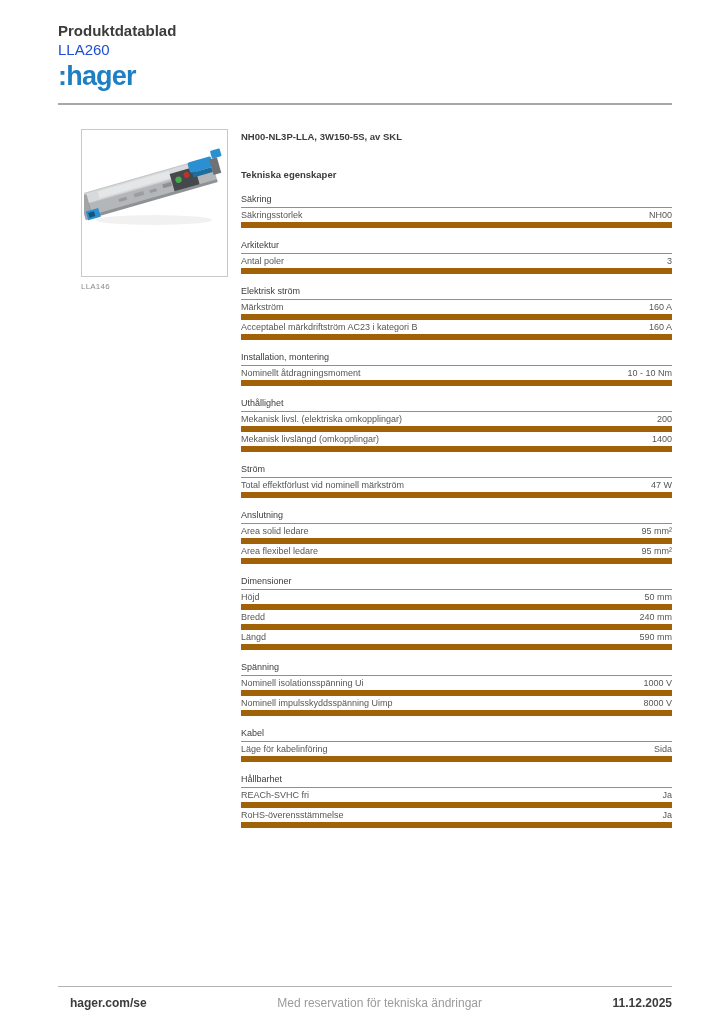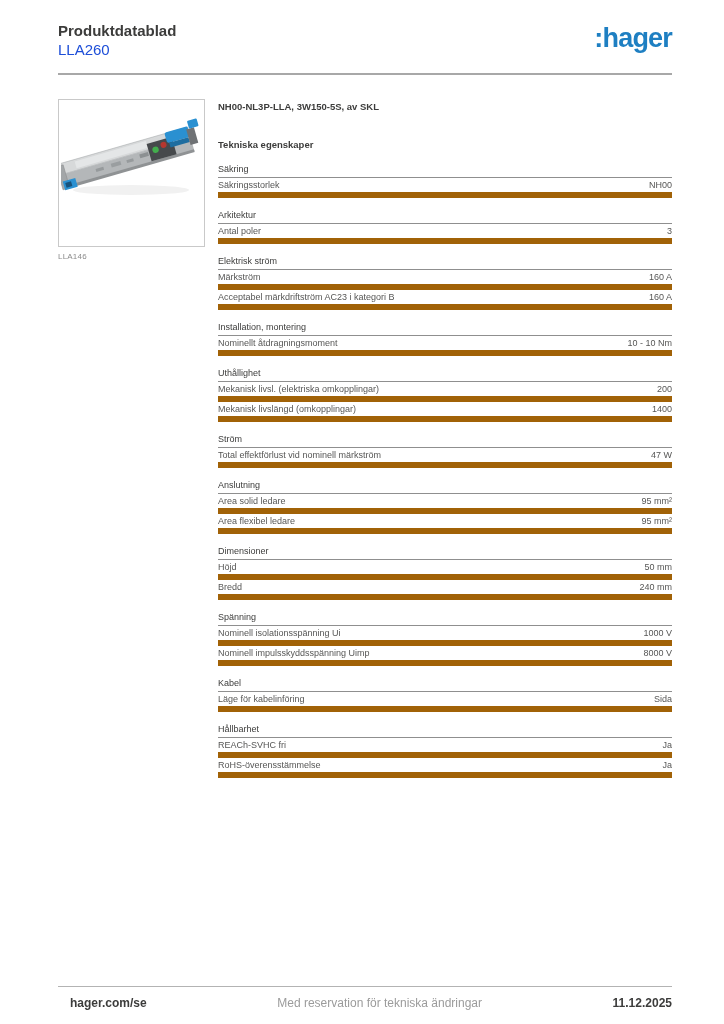--- a/index.html
+++ b/index.html
@@ -7,29 +7,29 @@
     position:relative;
     width:724px;height:1024px;
     box-sizing:border-box;
     background:#ffffff;
     font-family:"Liberation Sans", sans-serif;
     color:#4b4b4a;
     padding:22px 52px 0 58px;
     overflow:hidden;
   }
   
-  .hdr{display:flex;justify-content:space-between;align-items:flex-start;}
+  .hdr{display:flex;justify-content:space-between;align-items:flex-start;flex-direction:column;}
   .doc-title{font-size:15px;font-weight:bold;color:#3c3c3b;line-height:1.2;}
   .doc-ref{font-size:15px;color:#1d4ed8;line-height:1.3;}
   .logo{font-size:27px;font-weight:bold;letter-spacing:-0.8px;margin-top:3px;line-height:1;}
   .hdr-rule{border:none;border-top:2px solid #a8a8a8;margin:13px 0 0 0;}
 
   
   .main{display:flex;margin-top:24px;gap:13px;}
-  .image-col{width:147px;flex:none;}
+  .image-col{width:147px;flex:none;margin-left:23px;}
   .image-frame{
     width:147px;height:148px;border:1px solid #c9c9c9;box-sizing:border-box;
     background:#ffffff;display:flex;align-items:flex-start;justify-content:center;
   }
   .image-frame svg{margin-top:6px;}
   .image-caption{font-size:8px;color:#8b8b8b;margin-top:5px;letter-spacing:0.2px;}
 
   .specs-col{flex:1;min-width:0;}
   .product-title{font-size:9.5px;font-weight:bold;color:#3c3c3b;margin:2px 0 0 0;}
   .specs-heading{font-size:9.5px;font-weight:bold;color:#3c3c3b;margin:27px 0 0 0;}
@@ -177,20 +177,24 @@
           <div class="sec">
             <div class="sec-title">Dimensioner</div>
             <div class="spec-row">
               <span class="lbl">Höjd</span>
               <span class="val">50 mm</span>
             </div>
             <div class="spec-row">
               <span class="lbl">Bredd</span>
               <span class="val">240 mm</span>
             </div>
+            <div class="spec-row">
+              <span class="lbl">Längd</span>
+              <span class="val">590 mm</span>
+            </div>
           </div>
           <div class="sec">
             <div class="sec-title">Spänning</div>
             <div class="spec-row">
               <span class="lbl">Nominell isolationsspänning Ui</span>
               <span class="val">1000 V</span>
             </div>
             <div class="spec-row">
               <span class="lbl">Nominell impulsskyddsspänning Uimp</span>
               <span class="val">8000 V</span>

